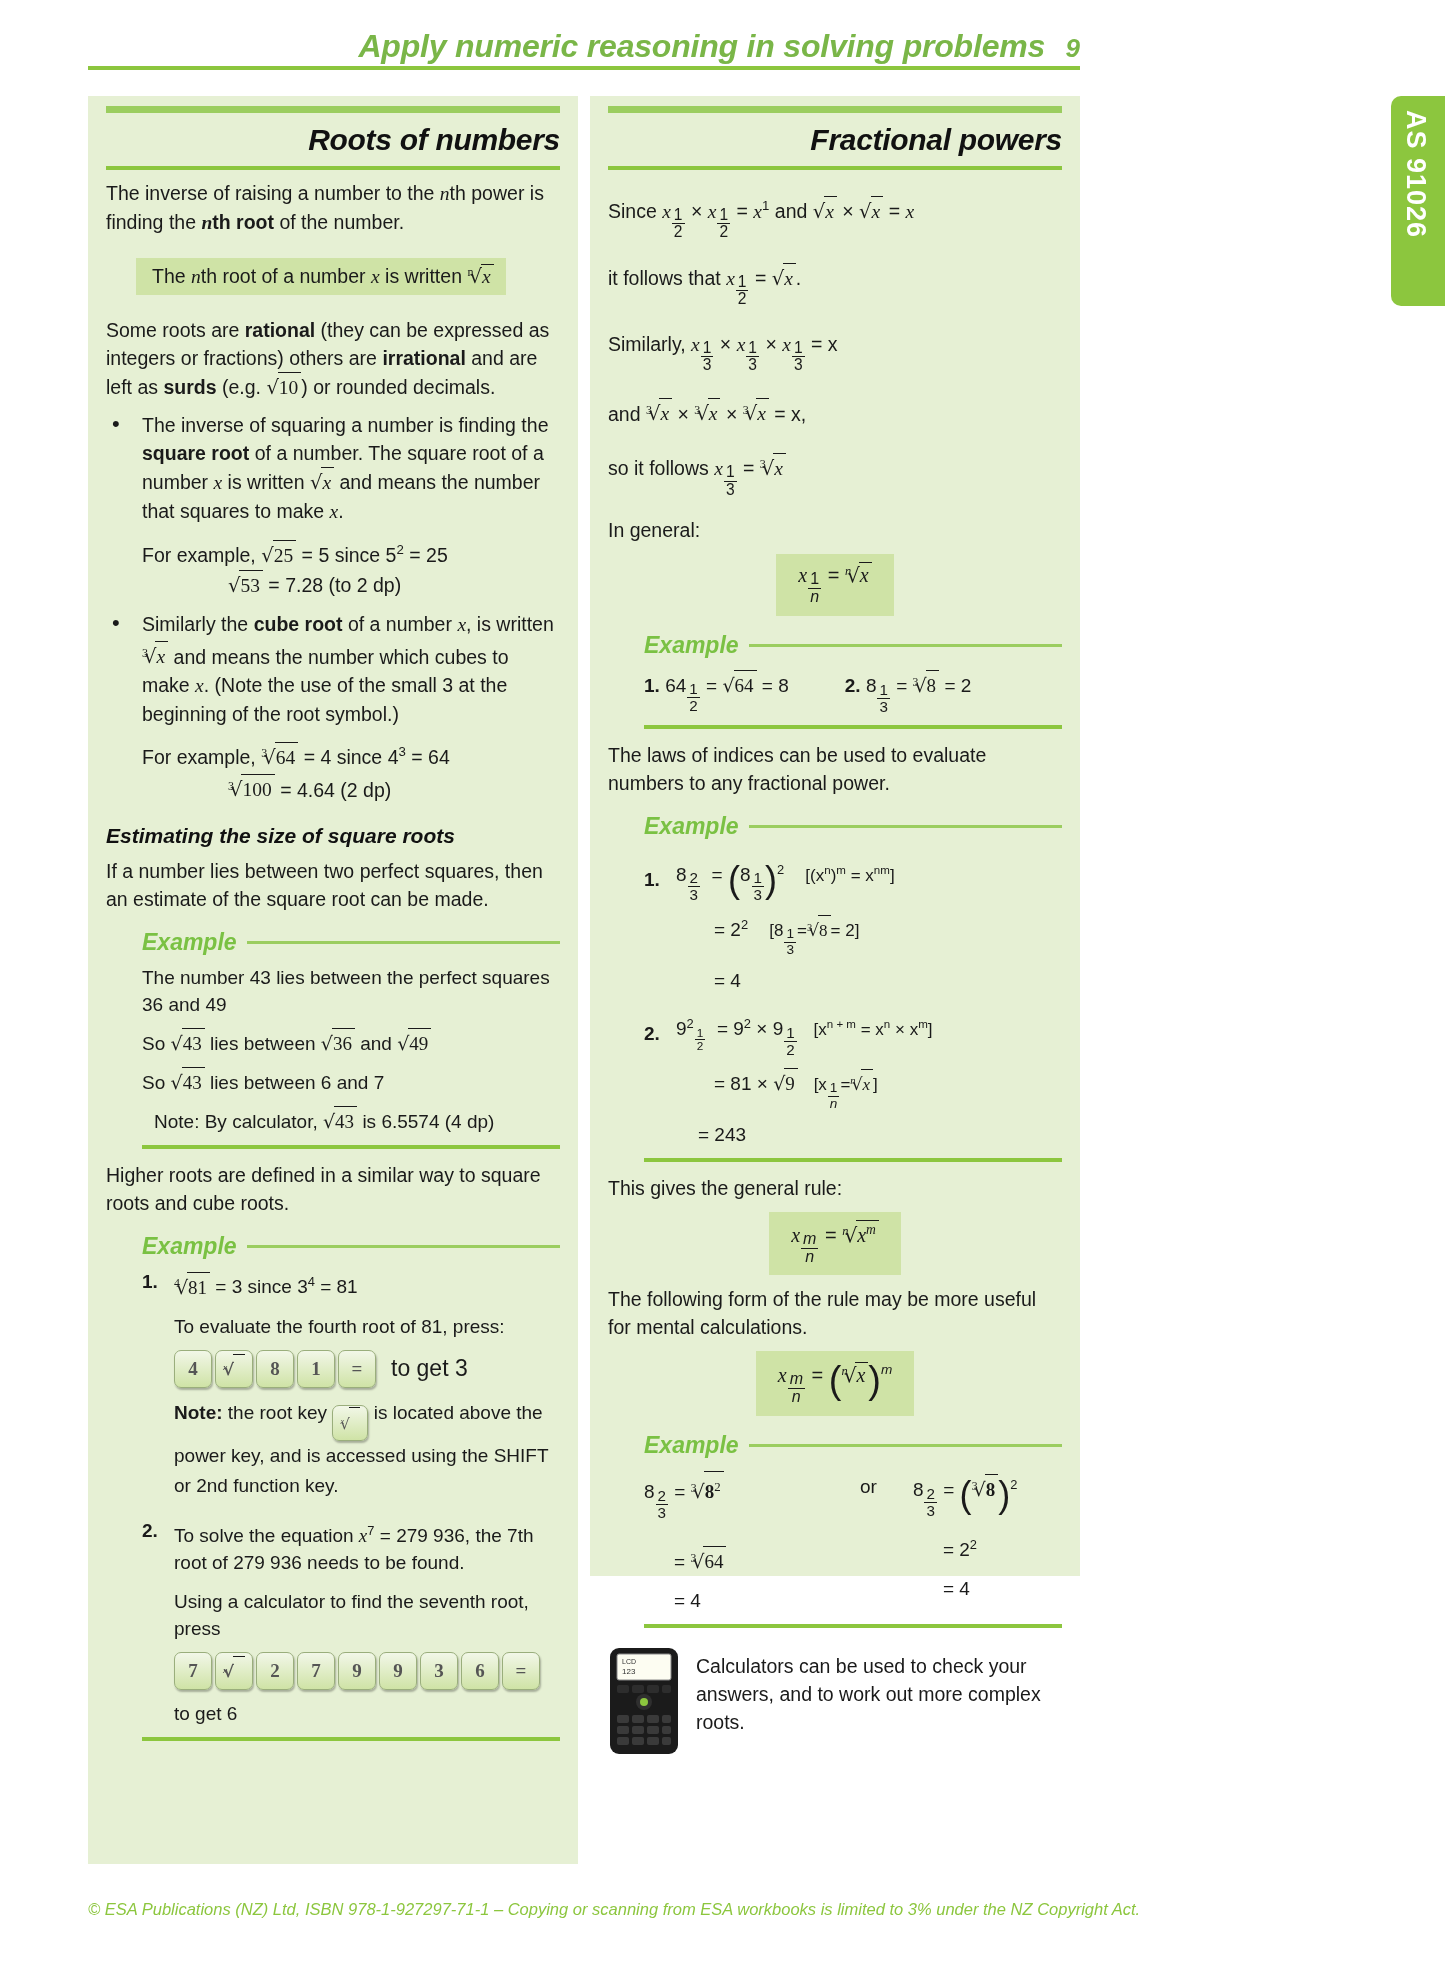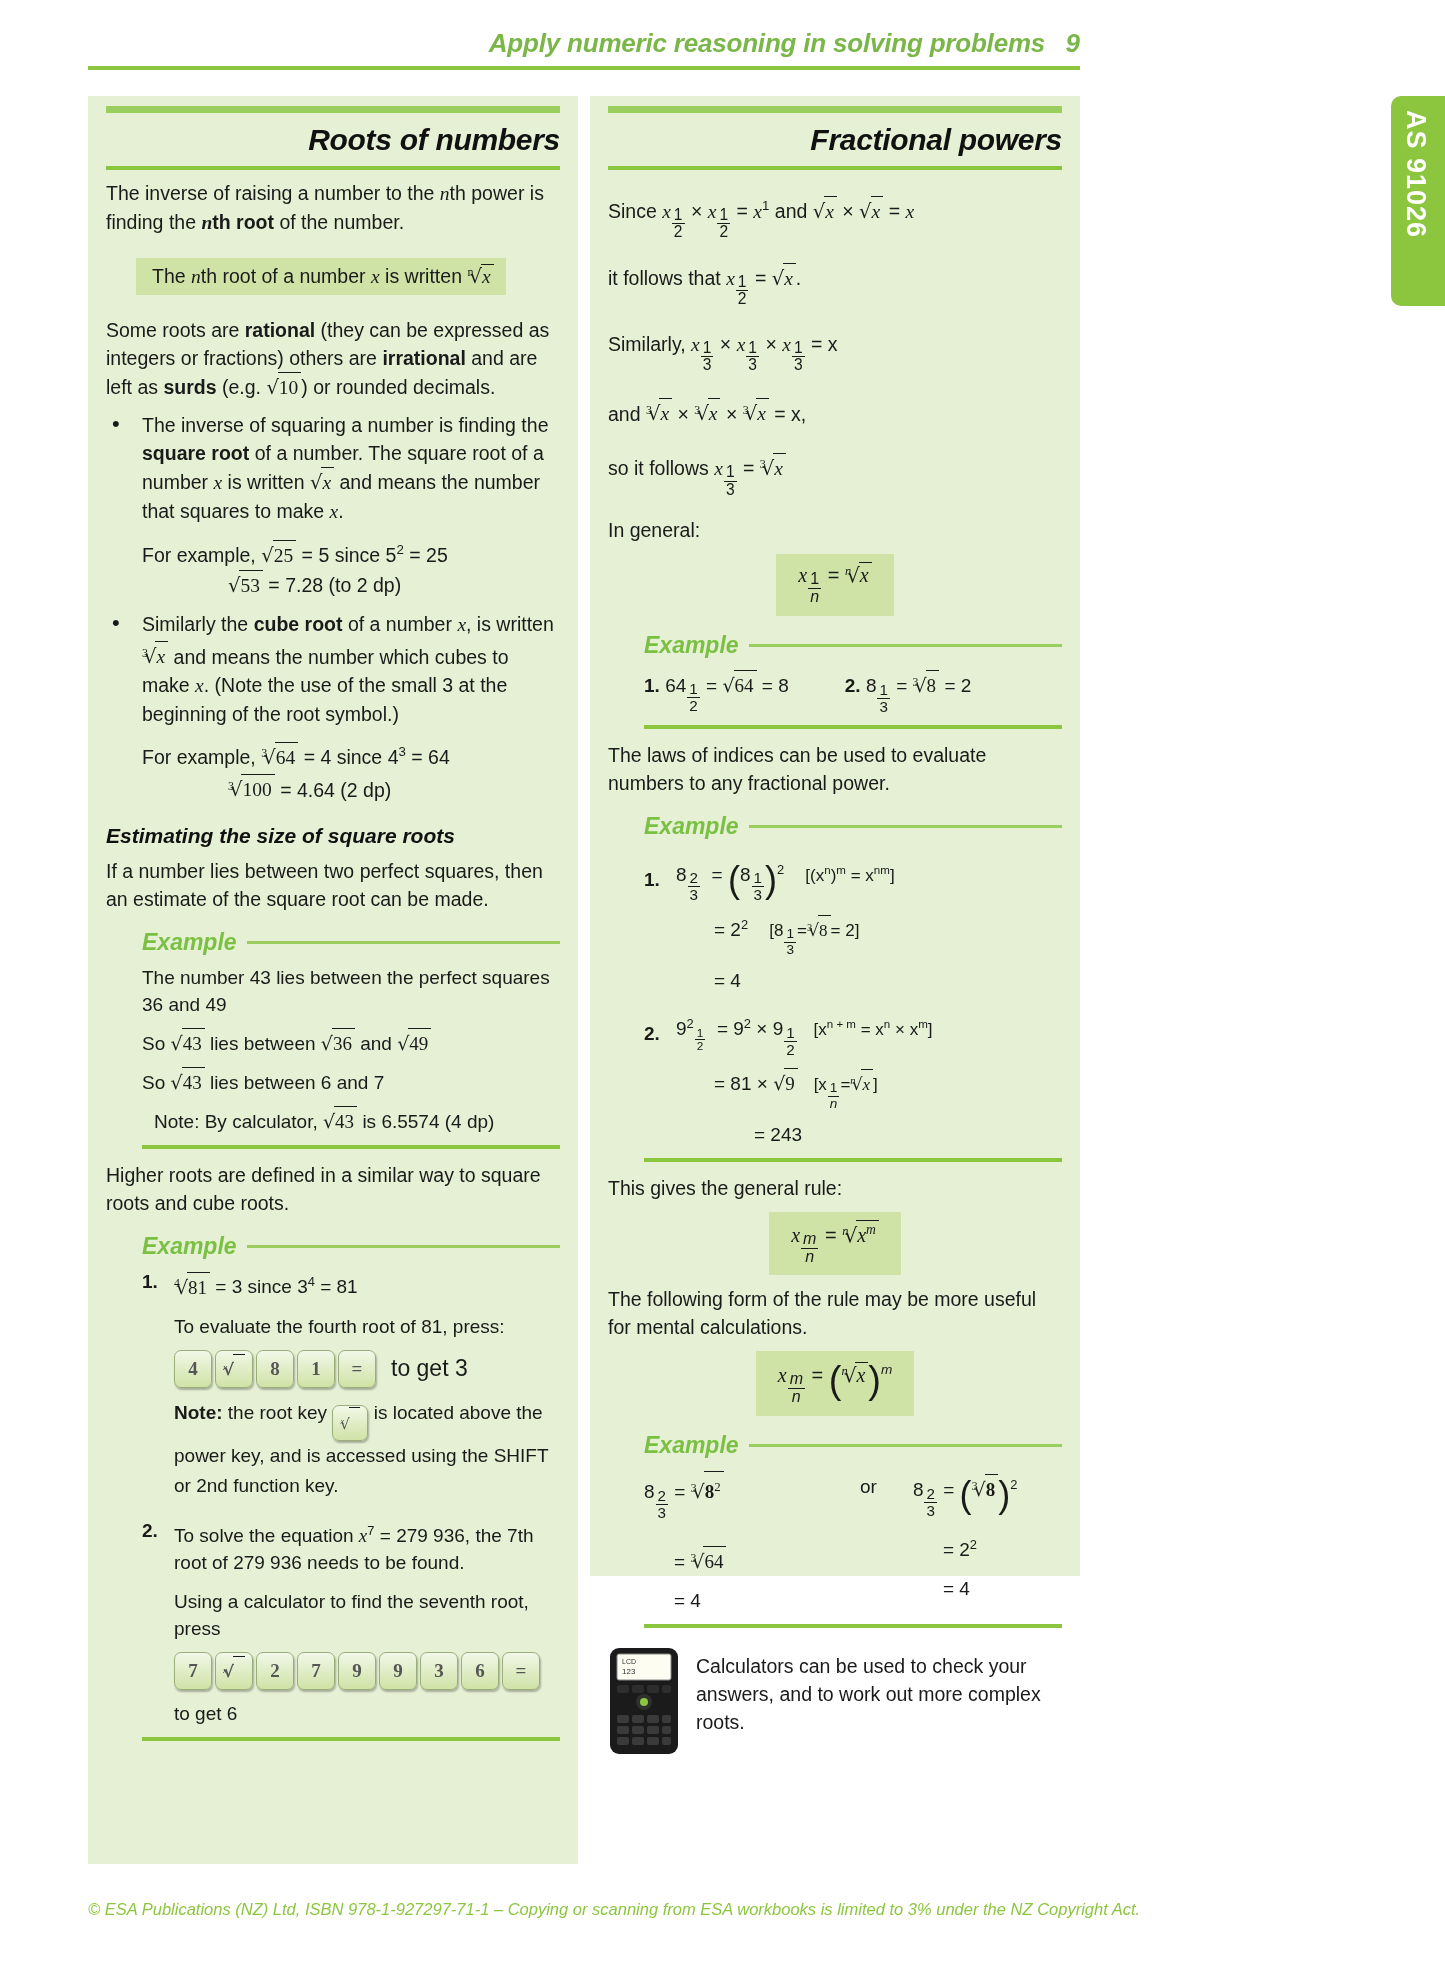--- a/index.html
+++ b/index.html
@@ -18,21 +18,21 @@
   
   .page-header {
     position: absolute;
     left: 88px; top: 28px; width: 992px;
     text-align: right;
   }
   .header-title {
     display: inline;
     font-style: italic;
     font-weight: bold;
-    font-size: 26px;
+    font-size: 32px;
     color: #7ab648;
     letter-spacing: -0.2px;
   }
   .header-page-no {
     display: inline-block;
     margin-left: 16px;
     font-style: italic;
     font-weight: bold;
     font-size: 26px;
     color: #7ab648;
@@ -557,21 +557,21 @@
 
       <div style="margin-left:70px; margin-top:10px">
         <span>= 81 ×</span>
         <span class="mathline"><span class="radsym">√</span><span class="rad">9</span></span>
         &nbsp;&nbsp;<span style="font-size:17px"><span>[x</span><span class="frac">
               <span class="num">1</span>
               <span class="den" style="font-style:italic">n</span>
             </span><span>=</span><span class="mathline"><span class="sub-idx" style="font-style:italic">n</span><span class="radsym">√</span><span class="rad"><i class="mvar">x</i></span></span><span>]</span></span>
       </div>
 
-      <div style="margin-left:110px; margin-top:10px">= 243</div>
+      <div style="margin-left:54px; margin-top:10px">= 243</div>
     </div>
     <div class="example-foot"></div>
   </div>
 
   <p class="body">This gives the general rule:</p>
 
   <div class="center-row">
     <span class="formulabox">
       <i class="mvar">x</i><span class="frac">
           <span class="num" style="font-style:italic">m</span>

